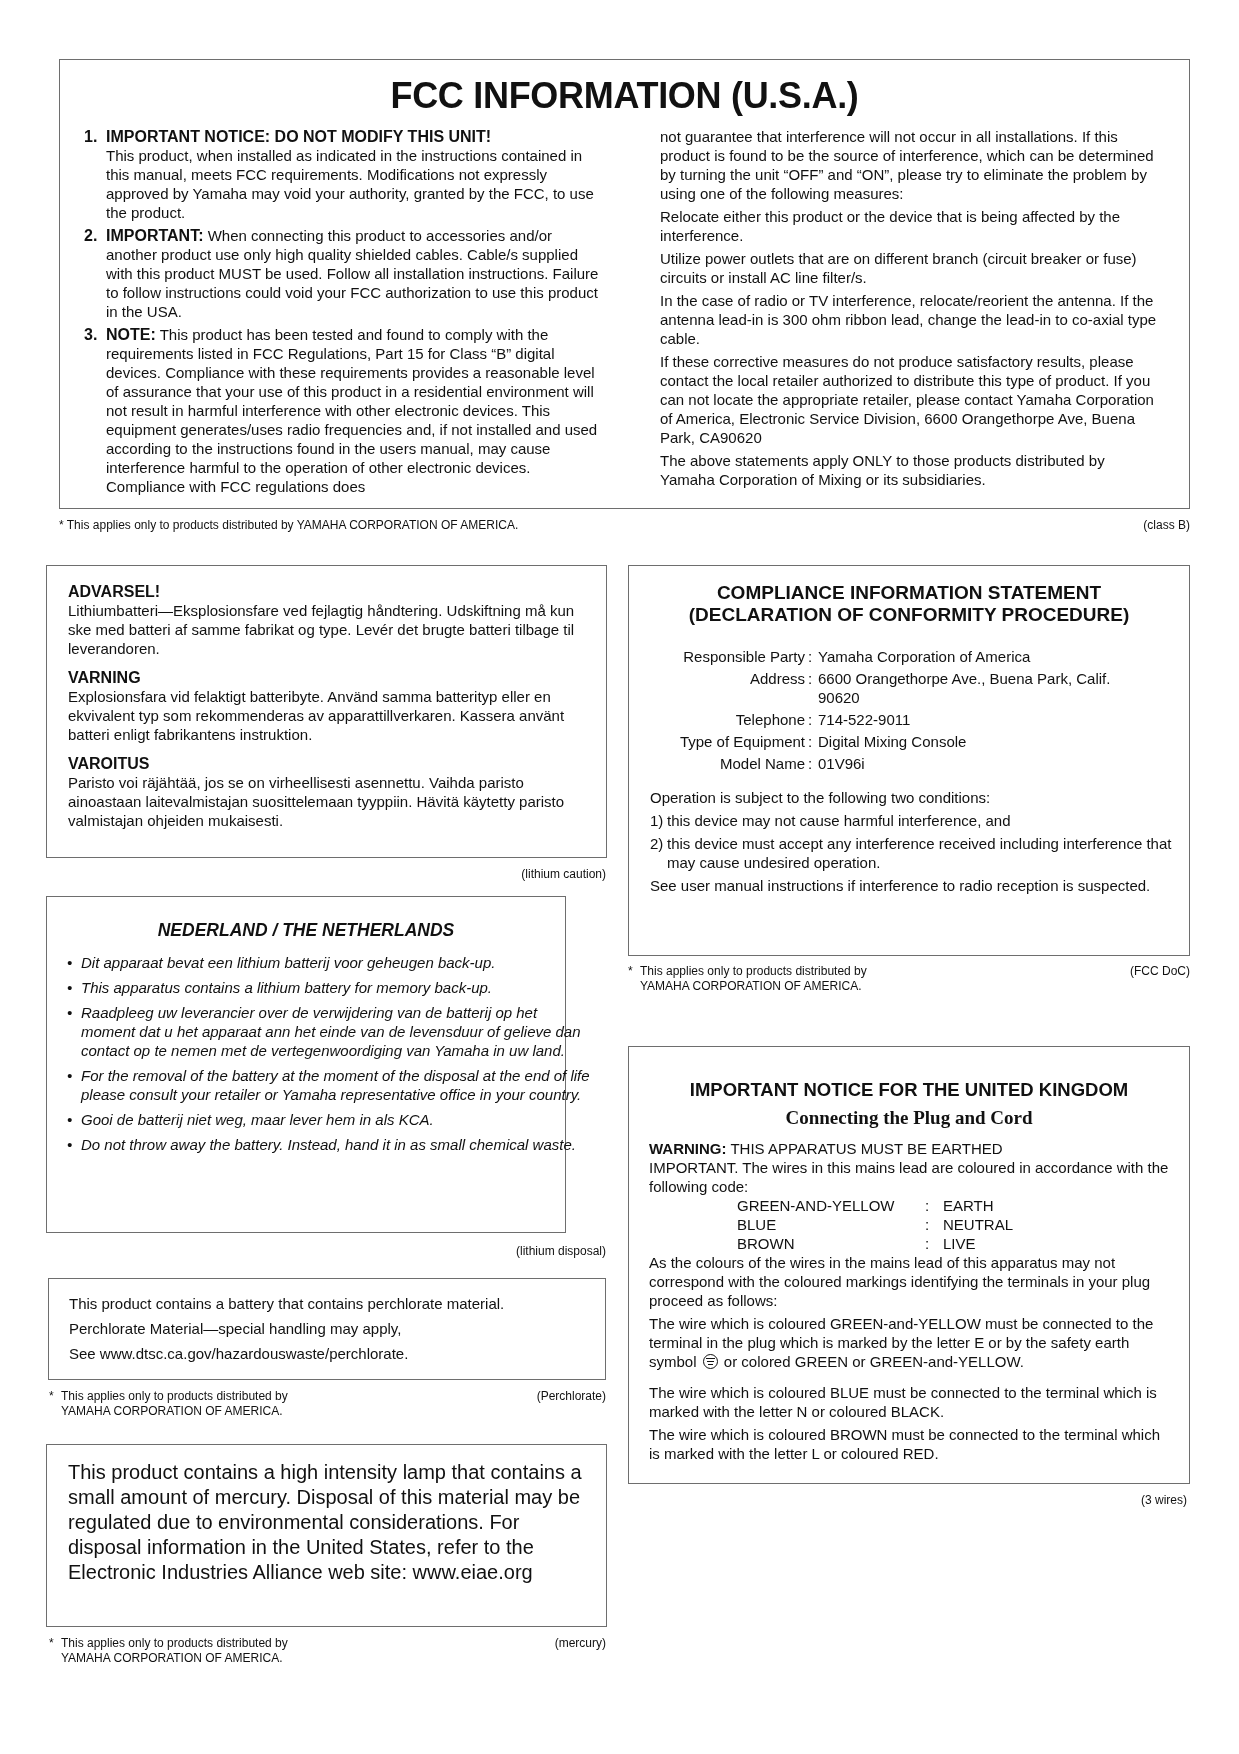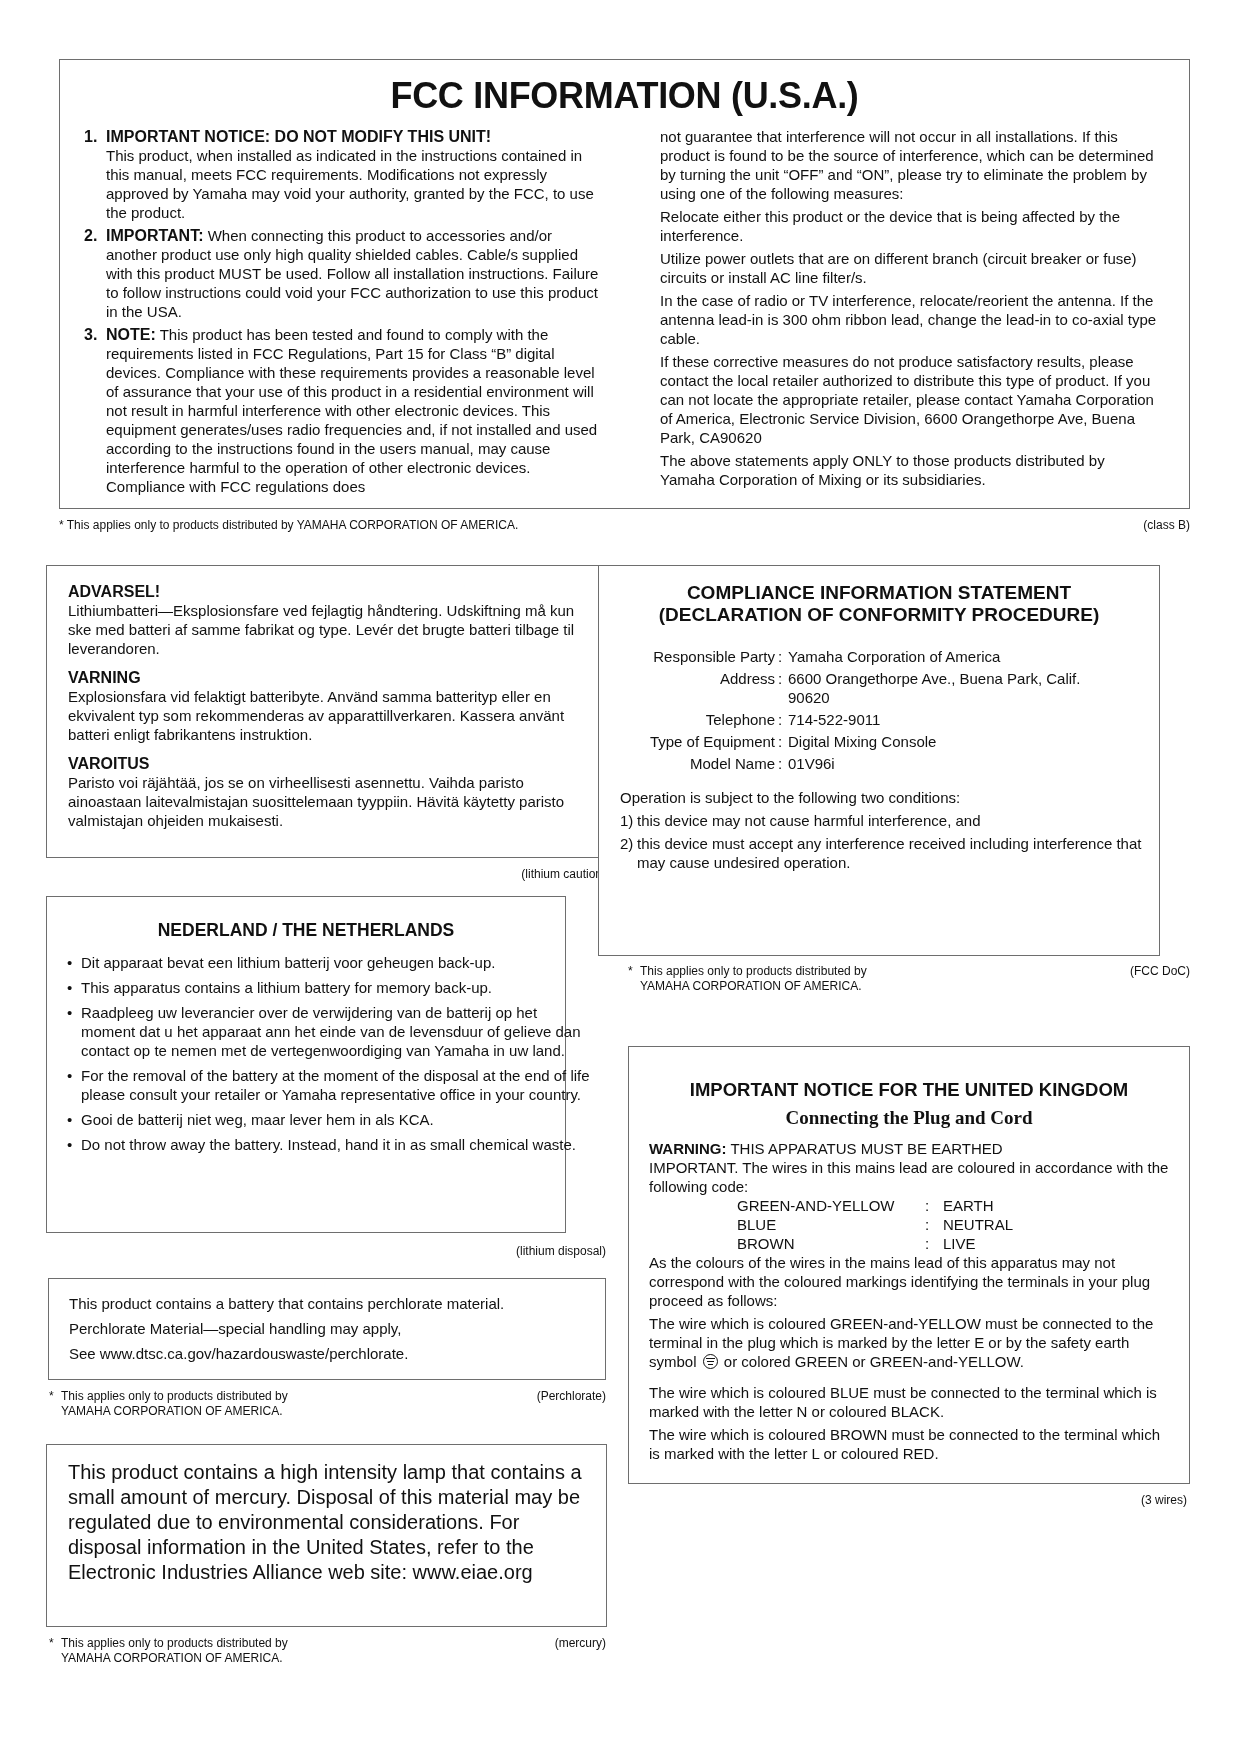--- a/index.html
+++ b/index.html
@@ -96,21 +96,21 @@
     <div class="hdg">ADVARSEL!</div>
     <div class="txt15" style="margin-bottom:10px;">Lithiumbatteri—Eksplosionsfare ved fejlagtig håndtering. Udskiftning må kun ske med batteri af samme fabrikat og type.  Levér det brugte batteri tilbage til leverandoren.</div>
     <div class="hdg">VARNING</div>
     <div class="txt15" style="margin-bottom:10px;">Explosionsfara vid felaktigt batteribyte. Använd samma batterityp eller en ekvivalent typ som rekommenderas av apparattillverkaren. Kassera använt batteri enligt fabrikantens instruktion.</div>
     <div class="hdg">VAROITUS</div>
     <div class="txt15">Paristo voi räjähtää, jos se on virheellisesti asennettu. Vaihda paristo ainoastaan laitevalmistajan suosittelemaan tyyppiin. Hävitä käytetty paristo valmistajan ohjeiden mukaisesti.</div>
   </div>
 </div>
 <div class="tag" style="right:633px; top:867px;">(lithium caution)</div>
 
-<div class="box" style="left:46px; top:896px; width:520px; height:337px;">
+<div class="box" style="left:46px; top:896px; width:520px; height:337px;font-style:italic;">
   <div class="center-hdg abs" style="left:0; right:0; top:22px;">NEDERLAND / THE NETHERLANDS</div>
   <ul class="bul abs" style="left:20px; top:56px; width:525px;">
     <li><span class="dot">•</span><span>Dit apparaat bevat een lithium batterij voor geheugen back-up.</span></li>
     <li><span class="dot">•</span><span>This apparatus contains a lithium battery for memory back-up.</span></li>
     <li><span class="dot">•</span><span>Raadpleeg uw leverancier over de verwijdering van de batterij op het moment dat u het apparaat ann het einde van de levensduur of gelieve dan contact op te nemen met de vertegenwoordiging van Yamaha in uw land.</span></li>
     <li><span class="dot">•</span><span>For the removal of the battery at the moment of the disposal at the end of life please consult your retailer or Yamaha representative office in your country.</span></li>
     <li><span class="dot">•</span><span>Gooi de batterij niet weg, maar lever hem in als KCA.</span></li>
     <li><span class="dot">•</span><span>Do not throw away the battery. Instead, hand it in as small chemical waste.</span></li>
   </ul>
 </div>
@@ -131,21 +131,21 @@
 
 <div class="box" style="left:46px; top:1444px; width:561px; height:183px;">
   <div class="abs" style="left:21px; top:15px; width:520px; font-size:20px; line-height:25px;">This product contains a high intensity lamp that contains a small amount of mercury. Disposal of this material may be regulated due to environmental considerations. For disposal information in the United States, refer to the Electronic Industries Alliance web site: www.eiae.org</div>
 </div>
 <div class="fn" style="left:49px; top:1636px; width:300px;">
   <span class="star">*</span>
   <span class="fn-text" style="width:250px;">This applies only to products distributed by YAMAHA CORPORATION OF AMERICA.</span>
 </div>
 <div class="tag" style="right:633px; top:1636px;">(mercury)</div>
 
-<div class="box" style="left:598px; top:565px; width:562px; height:391px;">
+<div class="box" style="left:628px; top:565px; width:562px; height:391px;">
   <div class="abs" style="left:0; right:0; top:16px; text-align:center; font-weight:bold; font-size:19px; line-height:22px;">
     <div>COMPLIANCE INFORMATION STATEMENT</div>
     <div>(DECLARATION OF CONFORMITY PROCEDURE)</div>
   </div>
   <div class="abs" style="left:20px; top:81px; width:520px;">
     <div class="kv">
       <span class="k">Responsible Party</span>
       <span class="sep">:</span>
       <span class="v">Yamaha Corporation of America</span>
     </div>
@@ -173,20 +173,21 @@
   <div class="abs txt15" style="left:21px; top:222px; width:522px;">
     <div style="margin-bottom:4px;">Operation is subject to the following two conditions:</div>
     <div class="cond" style="margin-bottom:4px;">
       <span class="cnum">1)</span>
       <span>this device may not cause harmful interference, and</span>
     </div>
     <div class="cond" style="margin-bottom:4px;">
       <span class="cnum">2)</span>
       <span>this device must accept any interference received including interference that may cause undesired operation.</span>
     </div>
+    <div>See user manual instructions if interference to radio reception is suspected.</div>
   </div>
 </div>
 <div class="fn" style="left:628px; top:964px; width:300px;">
   <span class="star">*</span>
   <span class="fn-text" style="width:250px;">This applies only to products distributed by YAMAHA CORPORATION OF AMERICA.</span>
 </div>
 <div class="tag" style="right:49px; top:964px;">(FCC DoC)</div>
 
 <div class="box" style="left:628px; top:1046px; width:562px; height:438px;">
   <div class="abs" style="left:0; right:0; top:32px; text-align:center; font-weight:bold; font-size:18.5px; line-height:22px;">IMPORTANT NOTICE FOR THE UNITED KINGDOM</div>

